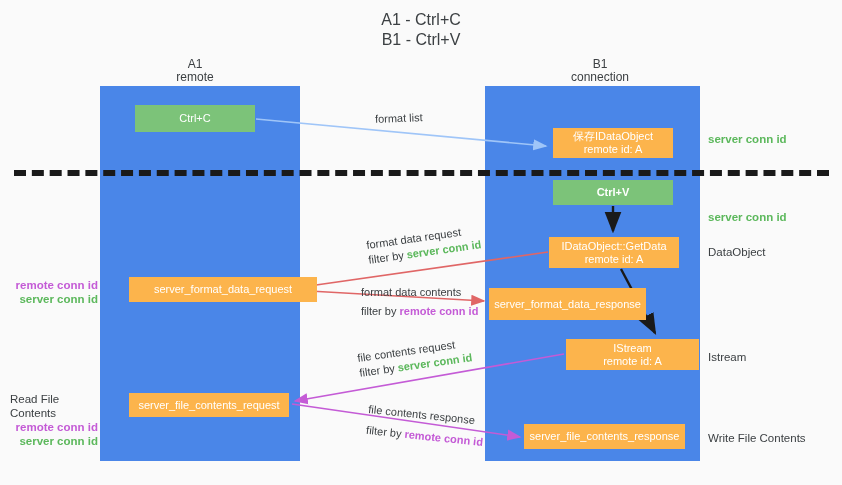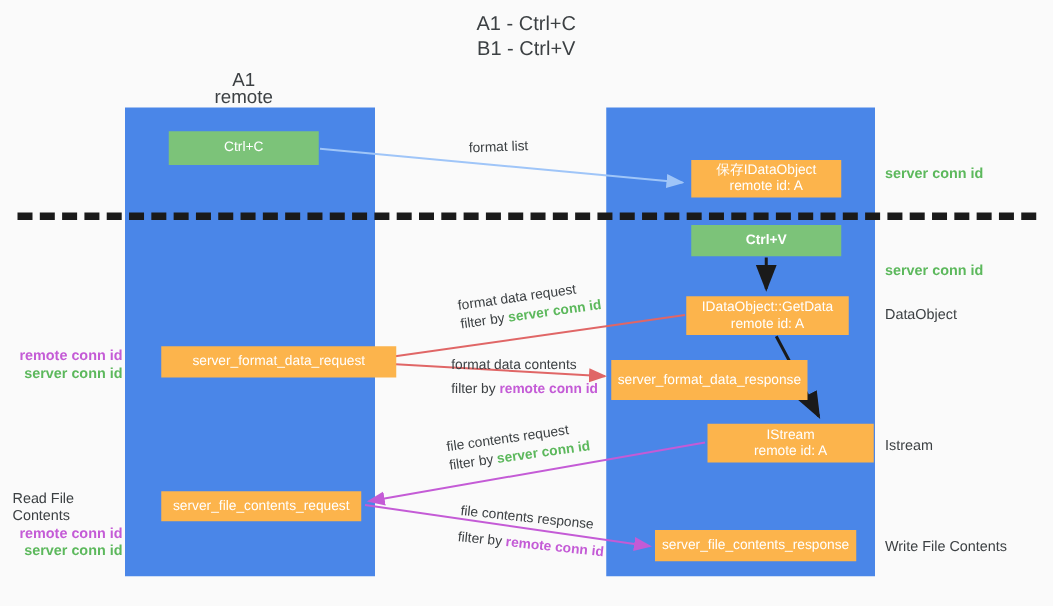--- a/index.html
+++ b/index.html
@@ -17,21 +17,21 @@
   
   #title{
     left:0;top:10px;width:842px;
     text-align:center;
     font-size:16px;line-height:20px;
     color:#3c4043;
   }
 
   
   .col-head{
-    text-align:center;font-size:15px;line-height:13px;color:#3c4043;
+    text-align:center;font-size:12px;line-height:13px;color:#3c4043;
   }
   #head-a1{left:120px;top:58px;width:150px;}
   #head-b1{left:520px;top:58px;width:160px;}
 
   
   .lane{background:#4a86e8;}
   #lane-a{left:100px;top:86px;width:200px;height:375px;}
   #lane-b{left:485px;top:86px;width:215px;height:375px;}
 
   
@@ -97,20 +97,24 @@
 
   <div id="title" class="abs">
     <div>A1 - Ctrl+C</div>
     <div>B1 - Ctrl+V</div>
   </div>
 
   <div id="head-a1" class="abs col-head">
     <div>A1</div>
     <div>remote</div>
   </div>
+  <div id="head-b1" class="abs col-head">
+    <div>B1</div>
+    <div>connection</div>
+  </div>
 
   <div id="lane-a" class="abs lane"></div>
   <div id="lane-b" class="abs lane"></div>
 
   <svg id="wires">
     <defs>
       <marker id="ah-blue" markerWidth="9" markerHeight="9" refX="8" refY="4.5" orient="auto">
         <path d="M0,1 L9,4.5 L0,8 Z" fill="#9fc5f8"></path>
       </marker>
       <marker id="ah-red" markerWidth="9" markerHeight="9" refX="8" refY="4.5" orient="auto">

